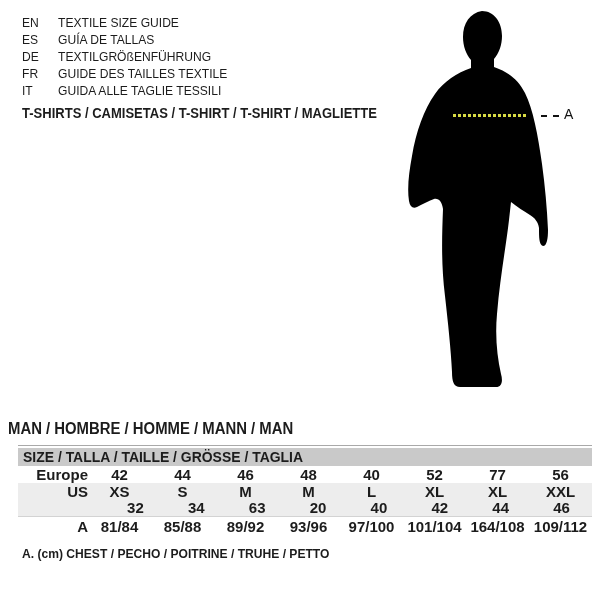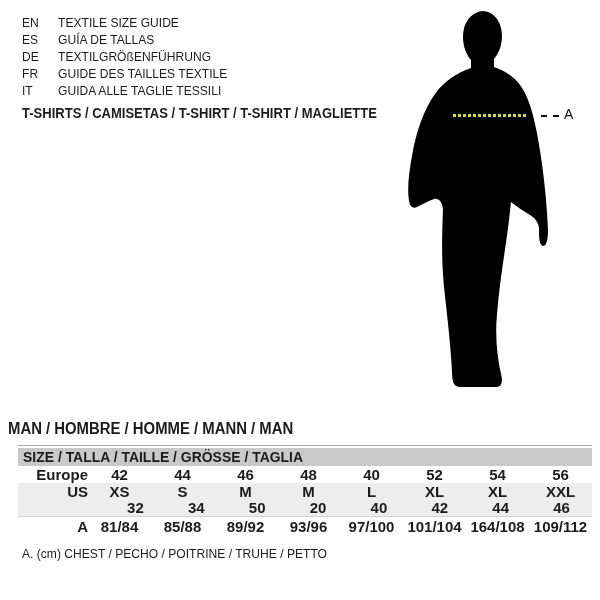--- a/index.html
+++ b/index.html
@@ -49,21 +49,21 @@
     height:18px;line-height:18px;padding-left:5px;
   }
   .trow{display:grid;grid-template-columns:70px repeat(8,1fr);height:17px;line-height:17px;}
   .trow:nth-child(2),.trow:nth-child(3){background:var(--shade-bg,#ededed);}
   .trow:nth-child(3){height:16px;line-height:15px;padding-left:17px;}
   .trow:nth-child(4){height:18px;line-height:19px;border-top:1px solid #d3d3d3;}
   .tlabel{padding-left:5px;text-align:right;}
   .tcell{text-align:center;}
 
   
-  #footnote{position:absolute;left:22px;top:546px;font-size:13px;font-weight:normal;}
+  #footnote{position:absolute;left:22px;top:546px;font-size:13px;font-weight:bold;}
 </style>
 </head>
 <body>
 
 <div id="page" style="--measure-color: #d7da43; --header-bg: #c9c9c9; --shade-bg: #ededed;">
 
   <div id="lang-block">
       <div class="lang-row">
         <span class="lang-code condensed">EN</span>
         <span class="condensed">TEXTILE SIZE GUIDE</span>
@@ -140,39 +140,39 @@
     </div>
     <div id="size-table-rows">
         <div class="trow">
           <div class="tlabel">Europe</div>
           <div class="tcell">42</div>
           <div class="tcell">44</div>
           <div class="tcell">46</div>
           <div class="tcell">48</div>
           <div class="tcell">40</div>
           <div class="tcell">52</div>
-          <div class="tcell">54</div>
+          <div class="tcell">77</div>
           <div class="tcell">56</div>
         </div>
         <div class="trow">
           <div class="tlabel">US</div>
           <div class="tcell">XS</div>
           <div class="tcell">S</div>
           <div class="tcell">M</div>
           <div class="tcell">M</div>
           <div class="tcell">L</div>
           <div class="tcell">XL</div>
           <div class="tcell">XL</div>
           <div class="tcell">XXL</div>
         </div>
         <div class="trow">
           <div class="tlabel"></div>
           <div class="tcell">32</div>
           <div class="tcell">34</div>
-          <div class="tcell">50</div>
+          <div class="tcell">63</div>
           <div class="tcell">20</div>
           <div class="tcell">40</div>
           <div class="tcell">42</div>
           <div class="tcell">44</div>
           <div class="tcell">46</div>
         </div>
         <div class="trow">
           <div class="tlabel">A</div>
           <div class="tcell">81/84</div>
           <div class="tcell">85/88</div>

